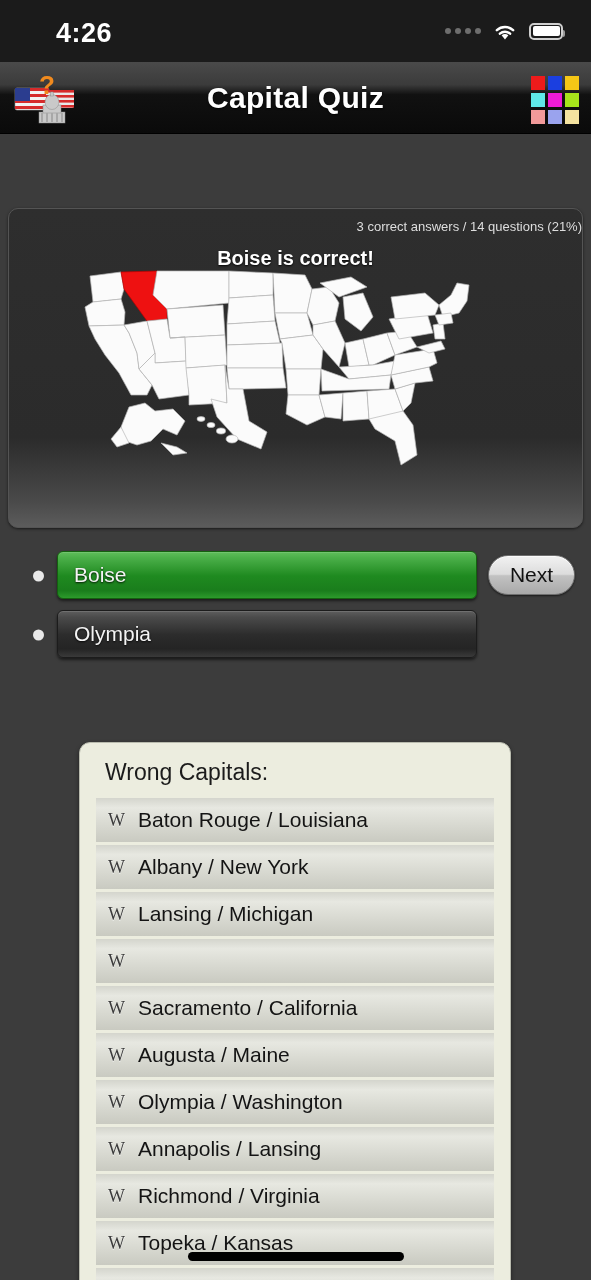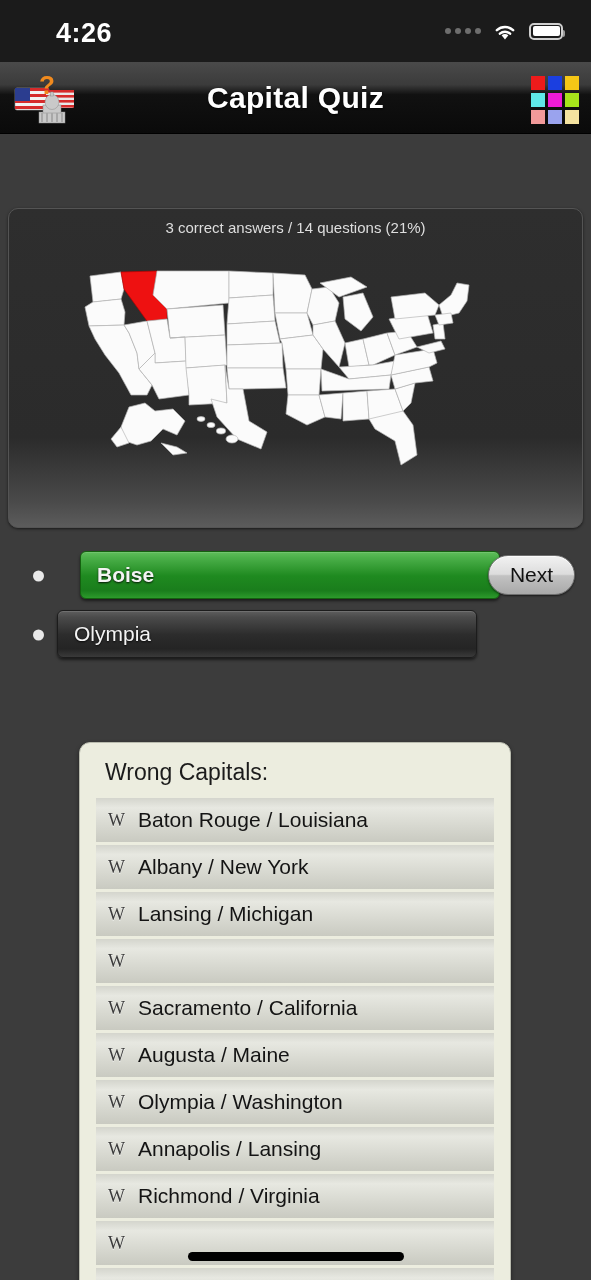--- a/index.html
+++ b/index.html
@@ -101,21 +101,21 @@
   .map-panel{
     position:absolute; left:8px; top:208px; width:575px; height:320px;
     border-radius:10px;
     background:linear-gradient(to bottom,#2e2e2e 0%,#2b2b2b 72%,#4a4a4a 92%,#5c5c5c 100%);
     border:1px solid #545454;
     box-shadow:0 1px 3px rgba(0,0,0,.6);
     overflow:hidden;
   }
   .score-line{
     position:absolute; left:0; top:10px; width:100%;
-    text-align:center; color:#dedede; font-size:15px;
+    text-align:right; color:#dedede; font-size:13px;
   }
   .verdict-line{
     position:absolute; left:0; top:38px; width:100%;
     text-align:center; color:#fff; font-size:20px; font-weight:bold;
     text-shadow:0 1px 2px rgba(0,0,0,.9);
   }
   .map-wrap{
     position:absolute; left:0; top:60px; width:575px; height:230px;
     display:flex; align-items:flex-start; justify-content:center;
   }
@@ -140,22 +140,21 @@
     border:1px solid #1c1c1c;
     box-shadow:0 2px 3px rgba(0,0,0,.55), inset 0 1px 0 rgba(255,255,255,.12);
     display:flex; align-items:center; padding-left:16px;
     color:#f4f4f4; font-size:21px;
     text-shadow:0 1px 2px rgba(0,0,0,.85);
     cursor:pointer;
   }
   .answer-btn.correct{
     background:linear-gradient(to bottom,#5fbd5b 0%,#4cb04a 12%,#1f8a20 52%,#1a7d1c 84%,#2c9a2c 100%);
     border:1px solid #14610f;
-    font-weight:bold;
-    margin-left:23px;
+    font-weight:normal;
   }
   .next-btn{
     position:absolute; left:488px; top:7px; width:87px; height:40px;
     border-radius:20px; border:1px solid #6f6f6f;
     background:linear-gradient(to bottom,#f2f2f2 0%,#dcdcdc 48%,#c2c2c2 52%,#a9a9a9 100%);
     color:#111; font-size:21px;
     display:flex; align-items:center; justify-content:center;
     box-shadow:0 1px 2px rgba(0,0,0,.55), inset 0 1px 0 rgba(255,255,255,.7);
     cursor:pointer;
   }
@@ -263,20 +262,21 @@
       <span style="background:#a6e41b"></span>
       <span style="background:#f29a9a"></span>
       <span style="background:#9aa3ee"></span>
       <span style="background:#f5e3a0"></span>
     </div>
   </div>
 
 
   <div class="map-panel">
     <div class="score-line">3 correct answers / 14 questions (21%)</div>
+    <div class="verdict-line">Boise is correct!</div>
     <div class="map-wrap">
       <svg viewBox="0 0 440 230" preserveAspectRatio="xMidYMin meet">
         <g fill="#fbfbfb" stroke="#b8b8b8" stroke-width="0.7">
 
           <path d="M13 7 L44 3 L47 20 L44 30 L16 33 Z"></path>
 
           <path d="M16 33 L44 30 L48 43 L47 56 L12 57 L8 38 Z"></path>
 
           <path d="M12 57 L47 56 L52 64 L60 84 L62 100 L75 116 L70 126 L54 126 L42 104 L28 86 L18 70 Z"></path>
 
@@ -427,20 +427,21 @@
       <li class="wrong-item">
         <span class="wrong-mark">W</span>
         <span class="wrong-text">Annapolis / Lansing</span>
       </li>
       <li class="wrong-item">
         <span class="wrong-mark">W</span>
         <span class="wrong-text">Richmond / Virginia</span>
       </li>
       <li class="wrong-item">
         <span class="wrong-mark">W</span>
+        <span class="wrong-text">Topeka / Kansas</span>
       </li>
       <li class="wrong-item">
         <span class="wrong-mark">W</span>
         <span class="wrong-text">Lincoln / Nebraska</span>
       </li>
     </ul>
   </div>
 
   <div class="home-indicator"></div>
 

